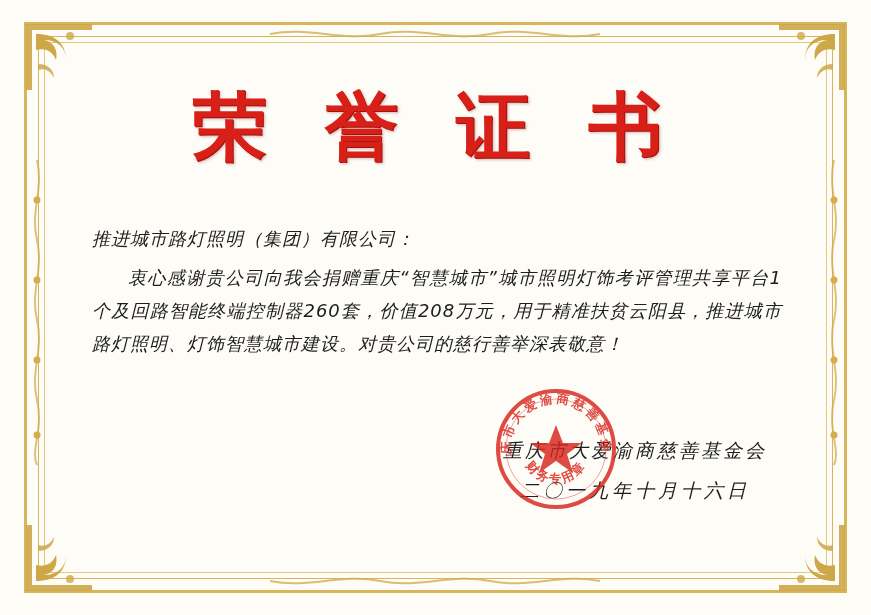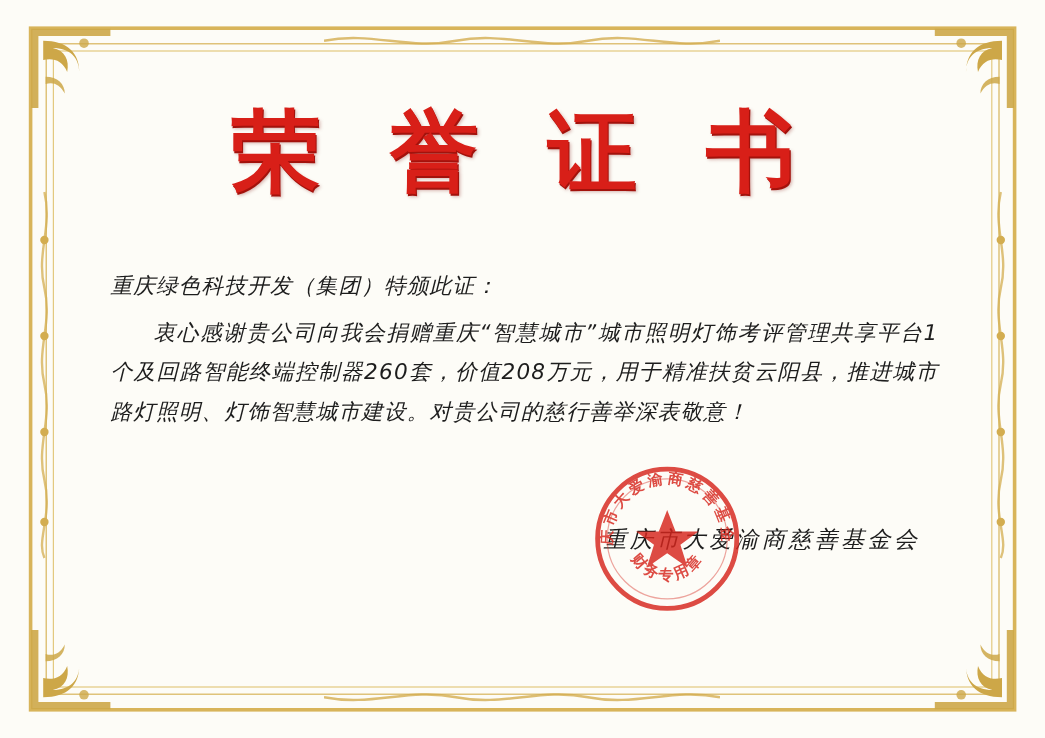--- a/index.html
+++ b/index.html
@@ -215,26 +215,27 @@
   </div>
   <div class="side-orn bottom">
     <svg viewBox="0 0 330 20" preserveAspectRatio="none">
       <path d="M0 10 C40 2 70 18 110 10 C150 2 180 18 220 10 C260 2 290 18 330 10" stroke="currentColor" stroke-width="2" fill="none" opacity="0.8"></path>
     </svg>
   </div>
 
   <div class="title">荣 誉 证 书</div>
 
   <div class="body-block">
-    <p class="salutation">重庆绿色科技开发（集团）特颁此证：</p>
+    <p class="salutation">推进城市路灯照明（集团）有限公司：</p>
     <p class="paragraph">衷心感谢贵公司向我会捐赠重庆“智慧城市”城市照明灯饰考评管理共享平台1个及回路智能终端控制器260套，价值208万元，用于精准扶贫云阳县，推进城市路灯照明、灯饰智慧城市建设。对贵公司的慈行善举深表敬意！</p>
   </div>
 
   <div class="sign-block">
     <div class="sign-org">重庆市大爱渝商慈善基金会</div>
+    <div class="sign-date">二〇一九年十月十六日</div>
   </div>
 
   <div class="seal">
     <svg viewBox="0 0 128 128">
       <defs>
         <path id="sealArcTop" d="M 18 64 A 46 46 0 0 1 110 64"></path>
         <path id="sealArcBottom" d="M 30 64 A 34 34 0 0 0 98 64"></path>
       </defs>
       <circle cx="64" cy="64" r="58" fill="none" stroke="#d6251c" stroke-width="4"></circle>
       <circle cx="64" cy="64" r="50" fill="none" stroke="#d6251c" stroke-width="1" opacity="0.5"></circle>

